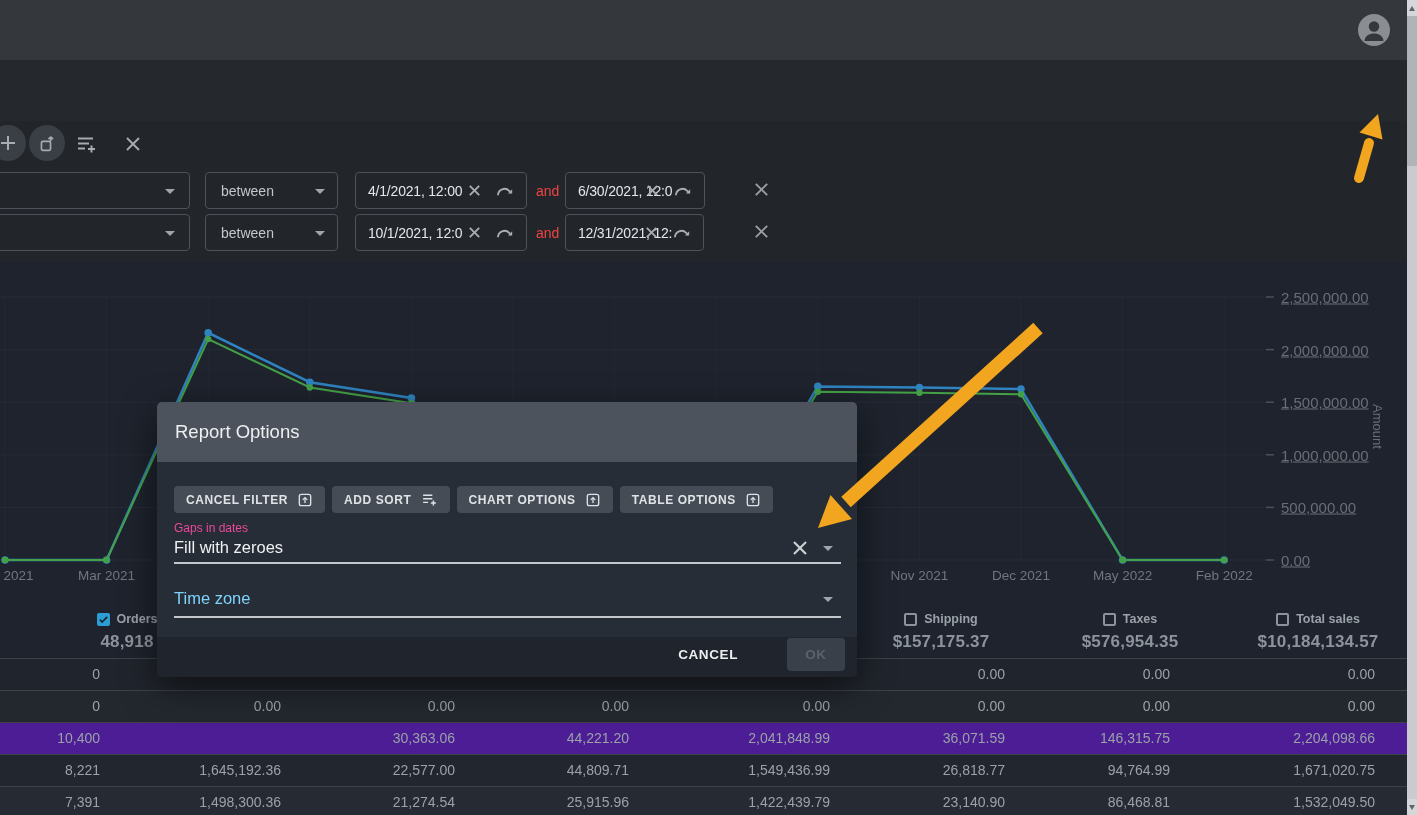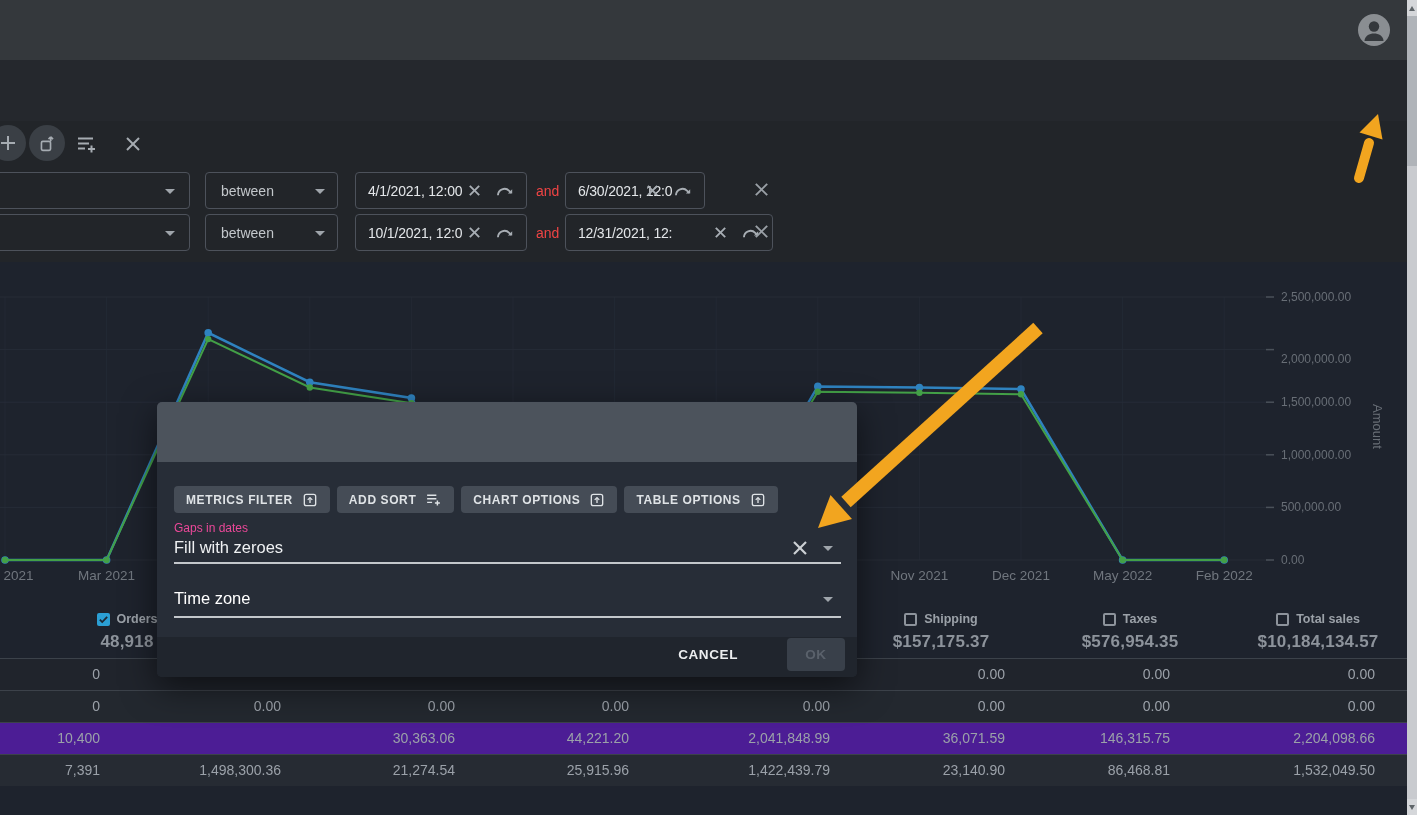--- a/index.html
+++ b/index.html
@@ -34,21 +34,21 @@
         box-sizing:border-box;display:flex;align-items:center;}
   .fbox .caret{position:absolute;right:12px;top:16px;}
   .op-text{margin-left:15px;font-size:14px;color:#c3c7cb;}
   .date-text{margin-left:12px;font-size:14px;color:#e3e6e9;letter-spacing:-.2px;white-space:nowrap;}
   .fx{position:absolute;display:flex;align-items:center;color:#a8aeb4;}
   .and{position:absolute;font-size:14px;color:#ef4444;}
   .row-x{position:absolute;color:#9aa0a6;display:flex;align-items:center;}
 
   
   .chart-area{position:absolute;left:0;top:262px;width:1417px;height:396px;background:#1e232d;}
-  .ylab{position:absolute;left:1281px;font-size:12px;color:#686e76;transform:translateY(-50%);white-space:nowrap;}
+  .ylab{position:absolute;left:1281px;font-size:15px;color:#686e76;transform:translateY(-50%);white-space:nowrap;text-decoration:underline;}
   .amount-lab{position:absolute;left:1370px;top:404px;font-size:13px;color:#686e76;
               writing-mode:vertical-rl;}
   .xlab{position:absolute;top:568px;width:96px;text-align:center;font-size:13.5px;color:#70767e;white-space:nowrap;}
 
   
   .leg-item{position:absolute;top:612px;width:220px;display:flex;flex-direction:column;
             align-items:center;gap:6px;}
   .leg-top{display:flex;align-items:center;gap:7px;font-size:12.5px;font-weight:bold;color:#9ba1a8;}
   .cbox{width:13px;height:13px;border-radius:2px;box-sizing:border-box;display:flex;
         align-items:center;justify-content:center;}
@@ -66,21 +66,21 @@
   .modal{position:absolute;left:157px;top:402px;width:700px;height:275px;border-radius:5px;
          background:#272d37;box-shadow:0 10px 34px rgba(0,0,0,.55);z-index:10;overflow:hidden;}
   .modal-hdr{position:absolute;left:0;top:0;width:100%;height:60px;background:#4c535c;}
   .modal-title{position:absolute;left:18px;top:0;line-height:60px;font-size:18.5px;color:#edeff1;}
   .mbtns{position:absolute;left:17px;top:84px;display:flex;gap:7px;}
   .mbtn{height:27px;background:#454c56;border-radius:4px;display:flex;align-items:center;
         padding:0 12px;gap:9px;font-size:12px;font-weight:bold;letter-spacing:.6px;color:#dfe3e6;cursor:pointer;}
   .mfield-label{position:absolute;left:17px;top:119px;font-size:12px;color:#ec4899;}
   .mfield-val{position:absolute;left:17px;top:136px;font-size:16.5px;color:#eff1f3;}
   .mline{position:absolute;left:17px;width:667px;height:2px;background:#c3c7cb;}
-  .tz-val{position:absolute;left:17px;top:187px;font-size:16.5px;color:#ffffff;}
+  .tz-val{position:absolute;left:17px;top:187px;font-size:16.5px;color:#7dd3fc;}
   .fld-x{position:absolute;left:633px;top:136px;color:#ccd0d4;}
   .fld-caret{position:absolute;left:666px;top:144px;}
   .modal-footer{position:absolute;left:0;top:235px;width:100%;height:40px;background:#20252d;}
   .cancel-btn{position:absolute;right:119px;top:245px;font-size:13.5px;font-weight:bold;
               letter-spacing:.6px;color:#eceef0;cursor:pointer;}
   .ok-btn{position:absolute;right:12px;top:236px;width:58px;height:33px;border-radius:4px;
           background:#39404a;color:#5a616b;font-size:13.5px;font-weight:bold;letter-spacing:.6px;
           display:flex;align-items:center;justify-content:center;}
 
   
@@ -244,21 +244,21 @@
         </svg>
       </span>
     <span class="fx" style="right:12px;">
       <svg width="19" height="15" viewBox="0 0 20 16" fill="none" stroke="currentColor" stroke-width="2">
           <path d="M3 13a7 7 0 0 1 12-4.6l2.2 2.2"></path>
           <path d="M18.2 6.6v4.6h-4.6z" fill="currentColor" stroke="none"></path>
         </svg>
       </span>
   </div>
   <div class="and" style="left:536px;top:104px;">and</div>
-  <div class="fbox" style="left:565px;top:93px;width:208px;">
+  <div class="fbox" style="left:565px;top:93px;width:139px;">
     <span class="date-text">12/31/2021, 12:</span>
     <span class="fx" style="right:44px;">
       <svg width="15" height="15" viewBox="0 0 16 16" stroke="currentColor" stroke-width="2">
           <line x1="3" y1="3" x2="13" y2="13"></line>
           <line x1="13" y1="3" x2="3" y2="13"></line>
         </svg>
       </span>
     <span class="fx" style="right:12px;">
       <svg width="19" height="15" viewBox="0 0 20 16" fill="none" stroke="currentColor" stroke-width="2">
           <path d="M3 13a7 7 0 0 1 12-4.6l2.2 2.2"></path>
@@ -329,21 +329,21 @@
       <circle cx="1021" cy="132.31" r="3.2" fill="#43a047"></circle>
       <circle cx="1122.6" cy="298" r="3.2" fill="#43a047"></circle>
       <circle cx="1224.1999999999998" cy="298" r="3.2" fill="#43a047"></circle>
     </svg>
 </div>
 <div id="ylabels">
     <div class="ylab abs" style="top: 560px;">0.00</div>
     <div class="ylab abs" style="top: 507.4px;">500,000.00</div>
     <div class="ylab abs" style="top: 454.8px;">1,000,000.00</div>
     <div class="ylab abs" style="top: 402.2px;">1,500,000.00</div>
-    <div class="ylab abs" style="top: 349.6px; margin-top: 9px;">2,000,000.00</div>
+    <div class="ylab abs" style="top: 349.6px;">2,000,000.00</div>
     <div class="ylab abs" style="top: 297px;">2,500,000.00</div>
   </div>
 <div class="amount-lab">Amount</div>
 <div id="xlabels">
     <div class="xlab abs" style="left: -43px;">Feb 2021</div>
     <div class="xlab abs" style="left: 58.6px;">Mar 2021</div>
     <div class="xlab abs" style="left: 160.2px;">Apr 2021</div>
     <div class="xlab abs" style="left: 261.8px;">May 2021</div>
     <div class="xlab abs" style="left: 363.4px;">Jun 2021</div>
     <div class="xlab abs" style="left: 465px;">Jul 2021</div>
@@ -415,37 +415,48 @@
     <div class="trow" style="background: #4c1d95;">
       <span class="tcell" style="left: -120px;">10,400</span>
       <span class="tcell" style="left: 45px; margin-top: 25px;">2,116,433.25</span>
       <span class="tcell" style="left: 235px;">30,363.06</span>
       <span class="tcell" style="left: 409px;">44,221.20</span>
       <span class="tcell" style="left: 610px;">2,041,848.99</span>
       <span class="tcell" style="left: 785px;">36,071.59</span>
       <span class="tcell" style="left: 950px;">146,315.75</span>
       <span class="tcell" style="left: 1155px;">2,204,098.66</span>
     </div>
+    <div class="trow" style="background: rgb(34, 38, 46);">
+      <span class="tcell" style="left: -120px;">8,221</span>
+      <span class="tcell" style="left: 61px;">1,645,192.36</span>
+      <span class="tcell" style="left: 235px;">22,577.00</span>
+      <span class="tcell" style="left: 409px;">44,809.71</span>
+      <span class="tcell" style="left: 610px;">1,549,436.99</span>
+      <span class="tcell" style="left: 785px;">26,818.77</span>
+      <span class="tcell" style="left: 950px;">94,764.99</span>
+      <span class="tcell" style="left: 1155px;">1,671,020.75</span>
+    </div>
     <div class="trow" style="background: rgb(38, 43, 51);">
       <span class="tcell" style="left: -120px;">7,391</span>
       <span class="tcell" style="left: 61px;">1,498,300.36</span>
       <span class="tcell" style="left: 235px;">21,274.54</span>
       <span class="tcell" style="left: 409px;">25,915.96</span>
       <span class="tcell" style="left: 610px;">1,422,439.79</span>
       <span class="tcell" style="left: 785px;">23,140.90</span>
       <span class="tcell" style="left: 950px;">86,468.81</span>
       <span class="tcell" style="left: 1155px;">1,532,049.50</span>
     </div>
   </div>
 
 <div class="modal">
   <div class="modal-hdr"></div>
+  <div class="modal-title">Report Options</div>
   <div class="mbtns">
     <div class="mbtn">
-      <span>METRICS FILTER</span>
+      <span>CANCEL FILTER</span>
       <svg width="16" height="16" viewBox="0 0 24 24" fill="none" stroke="currentColor" stroke-width="2">
           <rect x="3.5" y="3.5" width="17" height="17" rx="3"></rect>
           <path d="M12 16.5V9"></path>
           <path d="M8.6 11.8 12 8.4l3.4 3.4"></path>
         </svg>
     </div>
     <div class="mbtn">
       <span>ADD SORT</span>
       <svg width="17" height="17" viewBox="0 0 24 24" fill="none" stroke="currentColor" stroke-width="2">
           <line x1="3" y1="6" x2="16" y2="6"></line>

